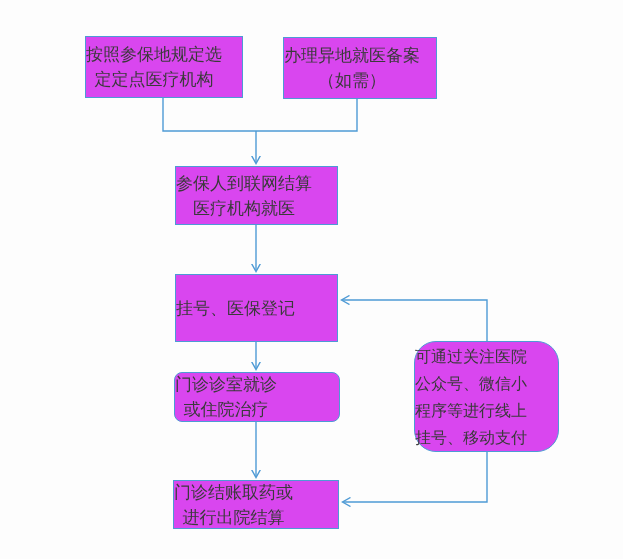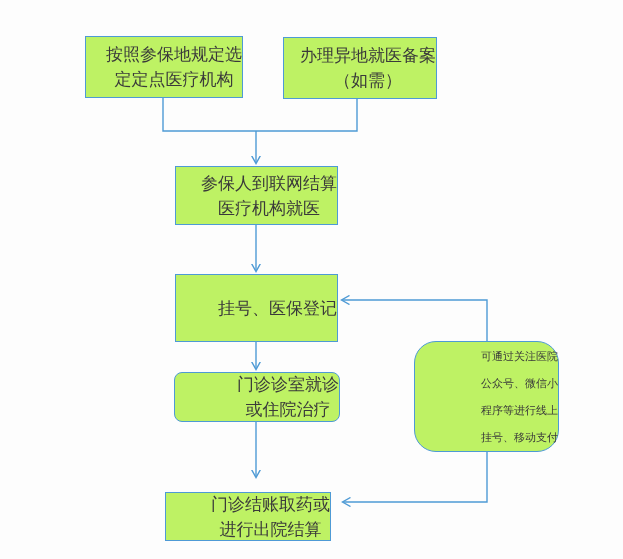--- a/index.html
+++ b/index.html
@@ -29,33 +29,33 @@
   }
   .arrowhead{
     fill:none;
     stroke:var(--accent);
     stroke-width:1.4;
   }
   .node{
     position:absolute;
     box-sizing:border-box;
     border:1.5px solid var(--accent);
-    background:#bef264;
+    background:#d946ef;
     color:var(--text);
     display:flex;
     align-items:center;
-    justify-content:flex-end;
+    justify-content:flex-start;
     text-align:center;
     font-size:17px;
     line-height:25px;
     white-space:pre-line;
   }
   .node.round{
     border-radius:22px;
-    font-size:11px;
+    font-size:16px;
     line-height:27px;
   }
 </style>
 </head>
 <body>
 
 <div class="canvas">
 
   <svg class="connectors" viewBox="0 0 623 559" xmlns="http://www.w3.org/2000/svg">
     <defs>
@@ -96,21 +96,21 @@
 
   <div class="node rect" style="left:175px;top:274px;width:163px;height:68px;">
     <span>挂号、医保登记</span>
   </div>
 
   <div class="node rect" style="left:174px;top:372px;width:166px;height:50px;border-radius:8px;">
     <span>门诊诊室就诊
 或住院治疗</span>
   </div>
 
-  <div class="node rect" style="left:165px;top:480px;width:166px;height:49px;margin-top:12px;">
+  <div class="node rect" style="left:173px;top:480px;width:166px;height:49px;">
     <span>门诊结账取药或
 进行出院结算</span>
   </div>
 
   <div class="node round" style="left:414px;top:341px;width:145px;height:111px;">
     <span>可通过关注医院
 公众号、微信小
 程序等进行线上
 挂号、移动支付</span>
   </div>

